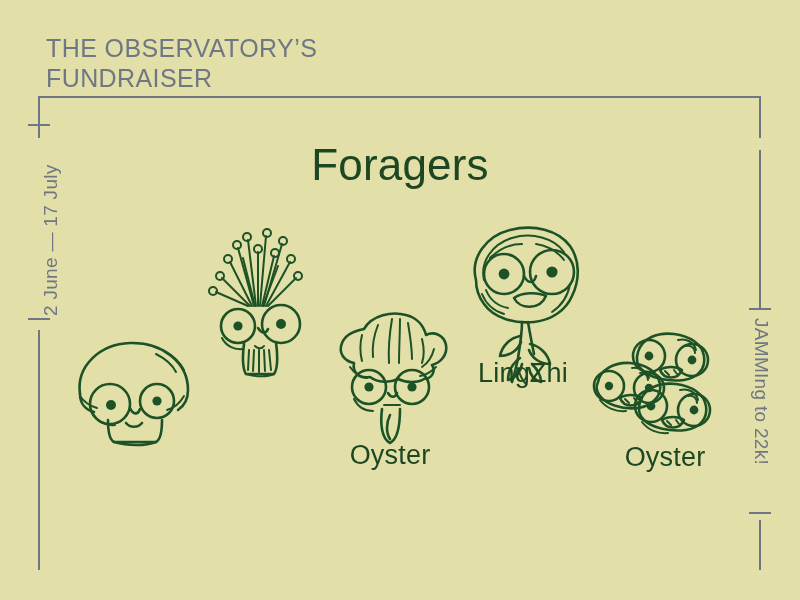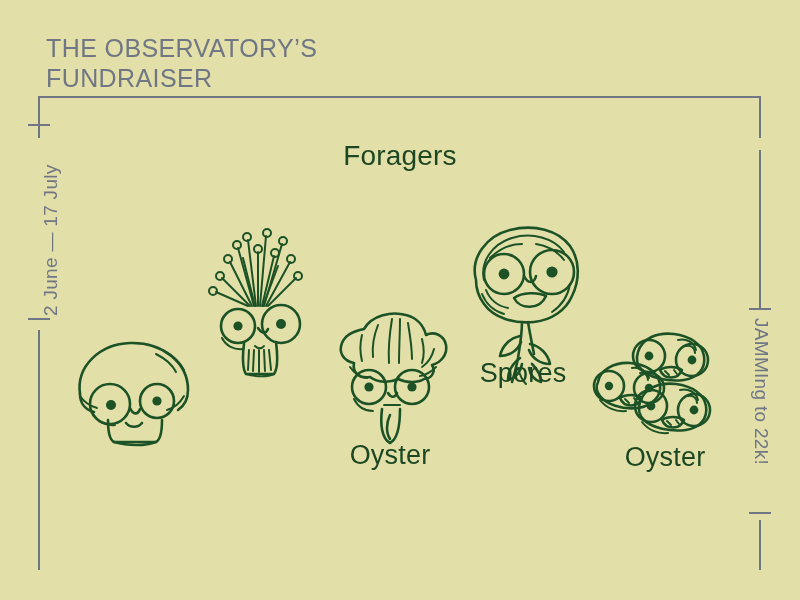--- a/index.html
+++ b/index.html
@@ -117,21 +117,21 @@
   }
 
   
   .title {
     position: absolute;
     left: 0;
     top: 140px;
     width: 800px;
     text-align: center;
     color: #1d4722;
-    font-size: 28px;
+    font-size: 44px;
     font-weight: 400;
     letter-spacing: 0.2px;
   }
 
   
   .fig {
     position: absolute;
   }
   .fig svg {
     display: block;
@@ -321,21 +321,21 @@
       <path class="ink" d="M76 58 C80 66 86 66 88 58"></path>
       <path class="ink" d="M66 80 C72 92 92 92 98 78 C90 74 74 74 66 80 Z"></path>
       <path class="ink" d="M74 104 C74 116 72 128 70 140 C68 150 66 158 64 164"></path>
       <path class="ink" d="M80 104 C82 116 84 126 86 136"></path>
       <path class="ink" d="M72 118 C62 120 54 128 52 138 C62 138 70 132 73 124"></path>
       <path class="ink" d="M82 126 C92 128 100 136 102 146 C92 146 84 140 81 132"></path>
       <path class="ink" d="M72 140 C64 146 60 154 60 162 C68 160 73 153 74 146"></path>
       <path class="ink" d="M84 146 C90 152 93 158 93 164 C86 162 82 156 81 150"></path>
       <path class="ink-thin" d="M70 150 C72 158 74 162 78 166"></path>
     </svg>
-    <div class="fig-label lbl-lingzhi">Spores</div>
+    <div class="fig-label lbl-lingzhi">LingZhi</div>
   </div>
 
   <div class="fig f-spores">
     <svg width="146" height="120" viewBox="0 0 146 120">
 
       <g>
         <path class="ink" d="M46 22 C50 8 66 2 82 4 C98 6 110 14 112 26
                              C114 38 106 48 92 50 C76 52 58 48 50 40 C44 34 44 28 46 22 Z"></path>
         <path class="ink-thin" d="M86 10 C94 8 102 12 104 20"></path>
         <path class="ink-thin" d="M94 16 C99 15 103 18 103 23"></path>

